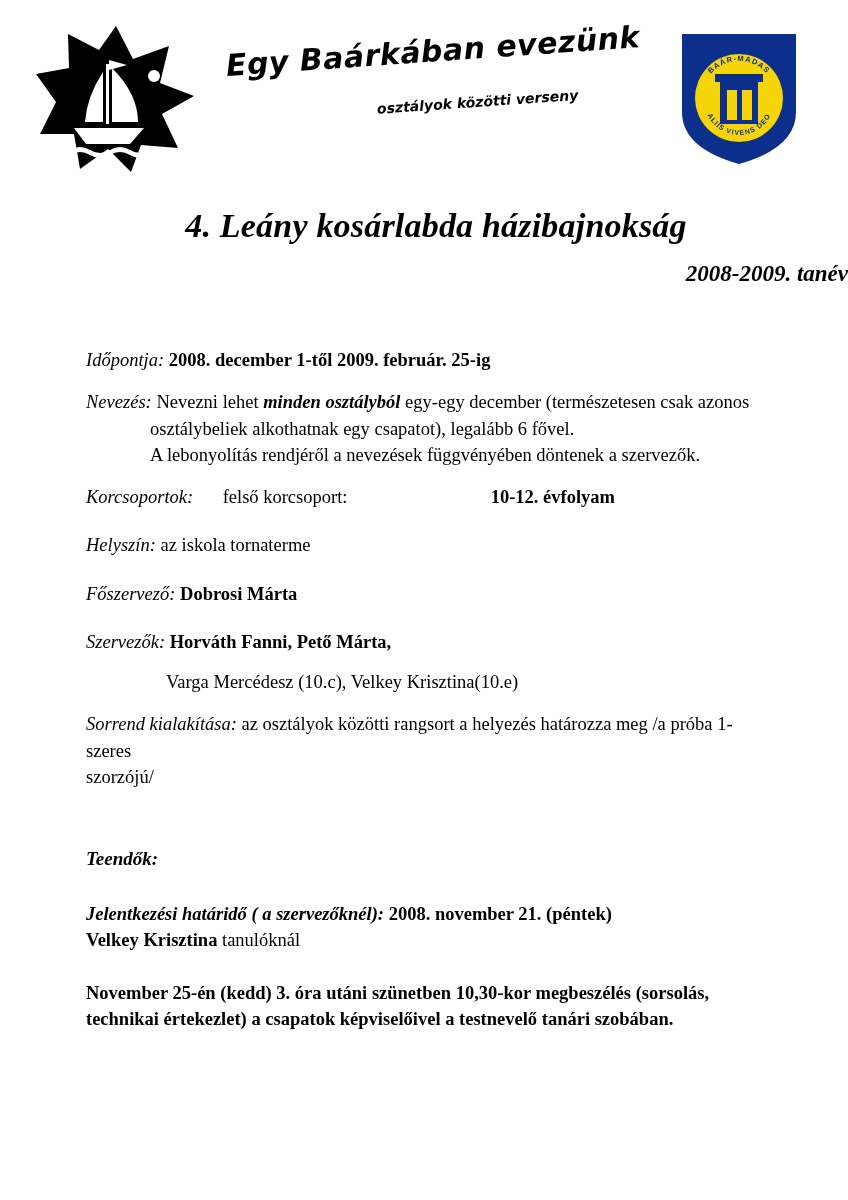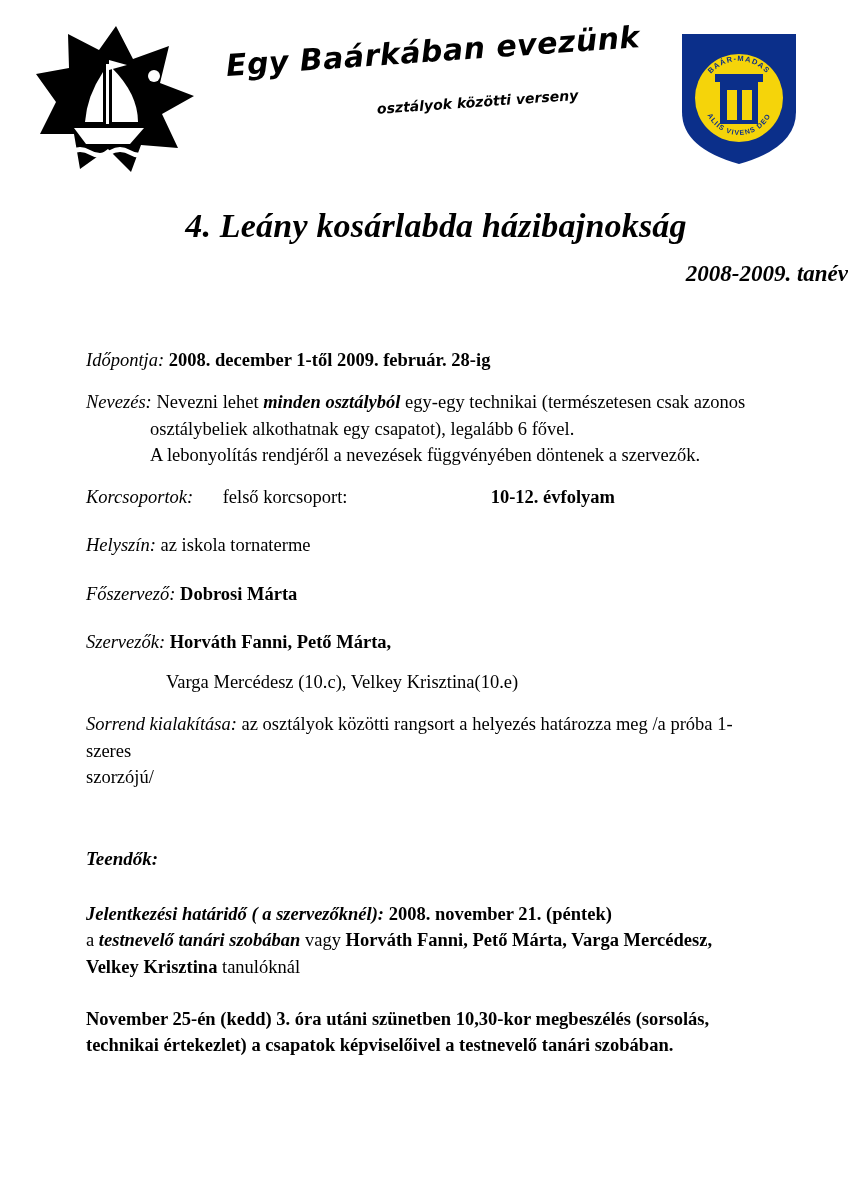--- a/index.html
+++ b/index.html
@@ -219,26 +219,26 @@
   </div>
 </div>
 
 <div class="doc-title">4. Leány kosárlabda házibajnokság</div>
 <div class="doc-subtitle">2008-2009. tanév</div>
 
 <div class="content">
 
   <div class="row">
     <span class="lbl">Időpontja:</span>
-    <span class="b">2008. december 1-től 2009. február. 28-ig</span>
+    <span class="b">2008. december 1-től 2009. február. 25-ig</span>
   </div>
 
   <div class="row">
     <span class="lbl">Nevezés:</span>
-    <span>Nevezni lehet </span><span class="b" style="font-style:italic">minden osztályból</span><span> egy-egy technikai (természetesen csak azonos</span>
+    <span>Nevezni lehet </span><span class="b" style="font-style:italic">minden osztályból</span><span> egy-egy december (természetesen csak azonos</span>
     <div class="indent">osztálybeliek alkothatnak egy csapatot), legalább 6 fővel.</div>
     <div class="indent">A lebonyolítás rendjéről a nevezések függvényében döntenek a szervezők.</div>
   </div>
 
   <div class="kc-wrap">
     <span class="kc-head">Korcsoportok:</span>
     <span class="kc-rows">
       <span class="kc-row">
         <span class="kc-name">felső korcsoport:</span><span class="kc-val">10-12. évfolyam</span>
       </span>
@@ -269,23 +269,20 @@
 
   <div class="block-gap"></div>
 
   <div class="teendok">Teendők:</div>
 
   <div class="para">
     <div>
       <span class="b" style="font-style:italic">Jelentkezési határidő ( a szervezőknél):</span><span class="b"> 2008. november 21. (péntek)</span>
     </div>
     <div>
-      <span>a </span><span class="b" style="font-style:italic">testnevelő tanári szobában</span><span> vagy </span><span class="b">Horváth Fanni, Pető Márta, Varga Mercédesz,</span>
-    </div>
-    <div>
       <span class="b">Velkey Krisztina</span><span class="reg"> tanulóknál</span>
     </div>
   </div>
 
   <div class="para-last b">
     <div>November 25-én (kedd) 3. óra utáni szünetben 10,30-kor megbeszélés (sorsolás,</div>
     <div>technikai értekezlet) a csapatok képviselőivel a testnevelő tanári szobában.</div>
   </div>
 
 </div>

